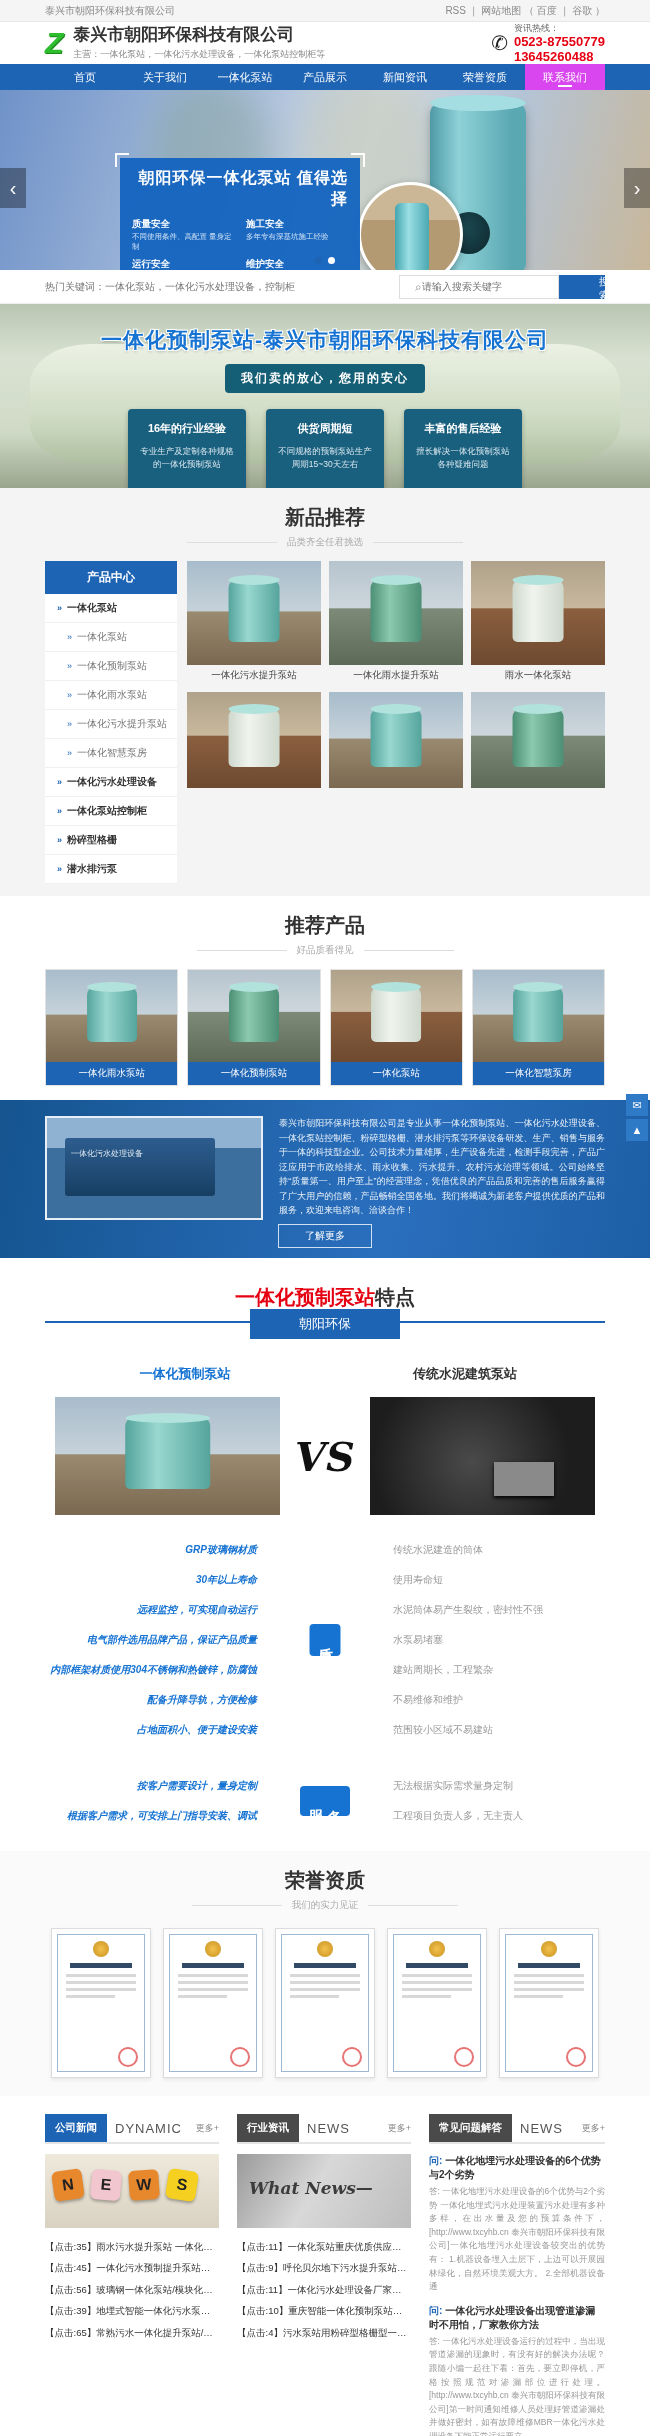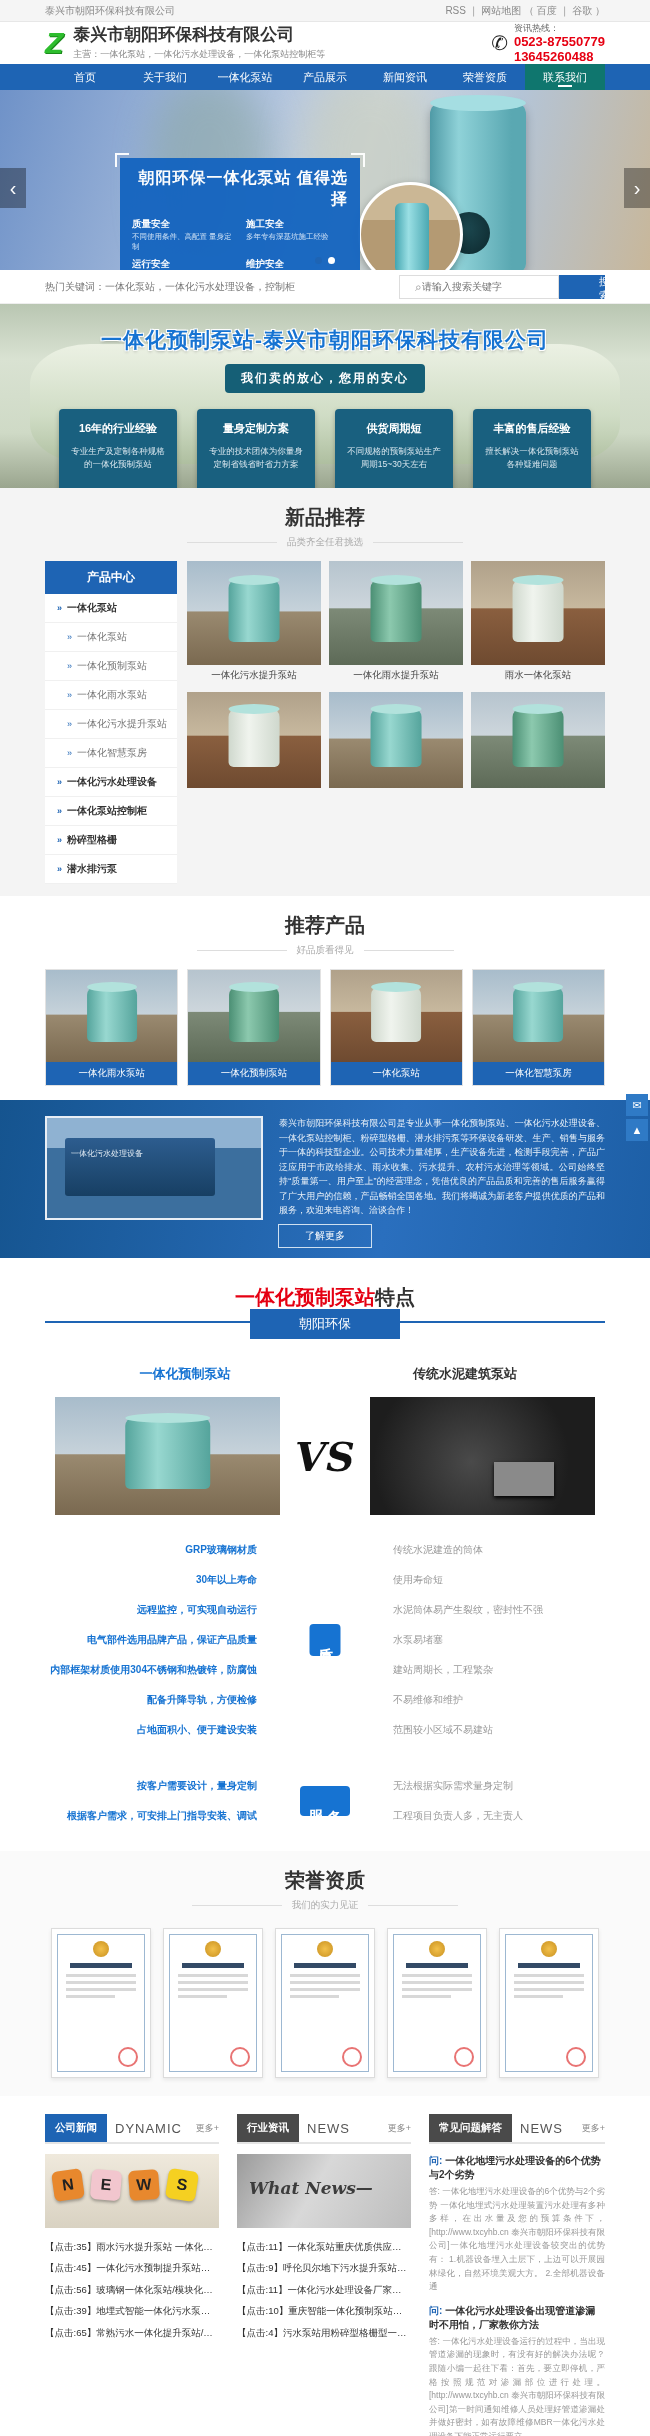--- a/index.html
+++ b/index.html
@@ -15,21 +15,21 @@
   .h-name{font-size:17px;font-weight:bold;color:#333;line-height:1.2;}
   .h-tag{font-size:9px;color:#888;margin-top:2px;}
   .h-right{margin-left:auto;display:flex;align-items:center;gap:6px;}
   .phone-icon{font-size:20px;color:#222;}
   .h-hot{font-size:9px;color:#666;}
   .h-tel{font-size:13px;font-weight:bold;color:#e60012;line-height:1.15;}
 
   
   .nav{height:26px;background:#1e64b4;display:flex;padding:0 45px;}
   .nav-item{flex:1;color:#fff;font-size:11px;display:flex;align-items:center;justify-content:center;position:relative;cursor:pointer;}
-  .nav-item.active{background:#0f766e;}
+  .nav-item.active{background:#d946ef;}
   .nav-item.active:after{content:"";position:absolute;bottom:3px;left:50%;transform:translateX(-50%);width:14px;height:2px;background:#fff;}
 
   
   .banner{height:180px;background:linear-gradient(105deg,#6f92c8 0%,#a9bedd 35%,#cdd8e6 55%,#b4c4d6 75%,#c8b79a 100%);position:relative;overflow:hidden;}
   .banner .blur1{position:absolute;left:150px;top:-10px;width:120px;height:200px;background:#8aa6a0;filter:blur(18px);opacity:.55;border-radius:40%;}
   .banner .blur2{position:absolute;left:300px;top:-20px;width:140px;height:210px;background:#c9cdb9;filter:blur(20px);opacity:.6;border-radius:40%;}
   .tank-big{position:absolute;left:430px;top:12px;width:96px;height:170px;background:linear-gradient(90deg,#4f9aa6,#8fd2d8 30%,#5aa8b2 85%);border-radius:12px 12px 8px 8px;box-shadow:0 4px 10px rgba(0,0,0,.25);}
   .tank-big:before{content:"";position:absolute;top:-7px;left:0;right:0;height:16px;border-radius:50%;background:#a5dee2;}
   .tank-big .port{position:absolute;left:18px;bottom:18px;width:42px;height:42px;border-radius:50%;background:radial-gradient(circle at 40% 40%,#1d4a52,#0c272c);}
   .circle-photo{position:absolute;left:358px;top:92px;width:105px;height:105px;border-radius:50%;border:3px solid #fff;background:linear-gradient(180deg,#cbb795 0 35%,#b49a73 35% 100%);overflow:hidden;box-shadow:0 3px 8px rgba(0,0,0,.3);}
@@ -117,21 +117,21 @@
   .cmp-col{flex:1;text-align:center;}
   .cmp-col-h-left{color:#1673d2;font-size:13px;font-weight:bold;}
   .cmp-col-h-right{color:#333;font-size:13px;font-weight:bold;}
   .cmp-imgs{display:flex;justify-content:space-between;align-items:center;margin-top:14px;padding:0 10px;}
   .cmp-img-l{width:225px;height:118px;}
   .cmp-img-r{width:225px;height:118px;background:radial-gradient(circle at 45% 55%,#4a4a4a,#1d1d1d 70%);position:relative;overflow:hidden;}
   .cmp-img-r:before{content:"";position:absolute;left:55%;top:55%;width:60px;height:34px;background:#8a8a8a;box-shadow:0 2px 4px #000;}
   .vs{font-family:"DejaVu Serif","Liberation Serif",serif;font-size:40px;font-weight:bold;font-style:italic;color:#111;}
   .cmp-table{position:relative;margin-top:20px;}
   .cmp-row{display:flex;align-items:center;min-height:30px;}
-  .cmp-l{flex:1;text-align:right;padding-right:68px;font-size:10px;font-weight:bold;color:#1673d2;}
+  .cmp-l{flex:1;text-align:right;padding-right:68px;font-size:10px;font-weight:bold;color:#1673d2;font-style:italic;}
   .cmp-r{flex:1;text-align:left;padding-left:68px;font-size:10px;color:#999;}
   .cmp-tag{position:absolute;left:50%;transform:translate(-50%,-50%);background:#1673d2;color:#fff;writing-mode:vertical-lr;letter-spacing:4px;font-size:15px;font-weight:bold;padding:12px 6px;border-radius:4px;}
   .svc-block{margin-top:26px;}
 
   
   .honor{background:#fafafa;padding-bottom:18px;margin-top:20px;}
   .certs{display:flex;justify-content:center;gap:12px;margin-top:16px;}
   .cert{width:100px;height:150px;background:#fff;border:1px solid #dcdcdc;box-shadow:0 2px 4px rgba(0,0,0,.08);position:relative;padding:10px 8px;}
   .cert:before{content:"";position:absolute;inset:5px;border:1px solid #9db8d2;}
   .cert .emb{width:16px;height:16px;border-radius:50%;background:radial-gradient(circle,#f3c14b,#c89020);margin:2px auto 6px;position:relative;}
@@ -252,24 +252,20 @@
   <div class="promo">
     <div class="pipe"></div>
     <div class="promo-title">一体化预制泵站-泰兴市朝阳环保科技有限公司</div>
     <div class="promo-slogan">我们卖的放心，您用的安心</div>
     <div class="promo-boxes">
       <div class="pbox">
         <div class="pbox-t">16年的行业经验</div>
           <div class="pbox-d">专业生产及定制各种规格的一体化预制泵站</div>
       </div>
       <div class="pbox">
-        <div class="pbox-t">量身定制方案</div>
-          <div class="pbox-d">专业的技术团体为你量身定制省钱省时省力方案</div>
-      </div>
-      <div class="pbox">
         <div class="pbox-t">供货周期短</div>
           <div class="pbox-d">不同规格的预制泵站生产周期15~30天左右</div>
       </div>
       <div class="pbox">
         <div class="pbox-t">丰富的售后经验</div>
           <div class="pbox-d">擅长解决一体化预制泵站各种疑难问题</div>
       </div>
     </div>
   </div>
 

